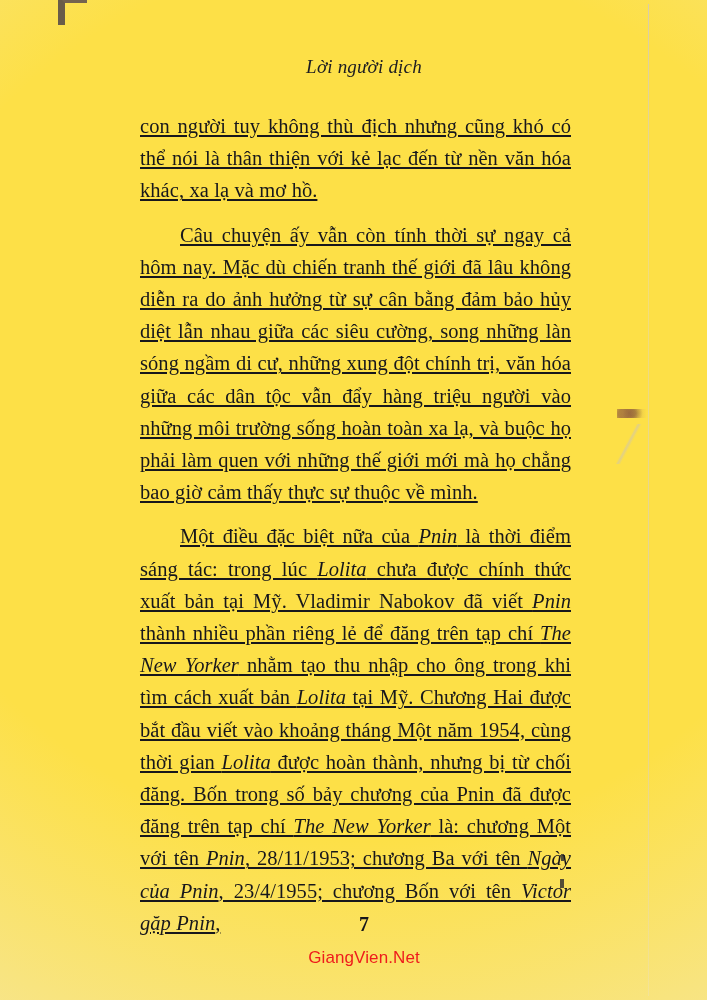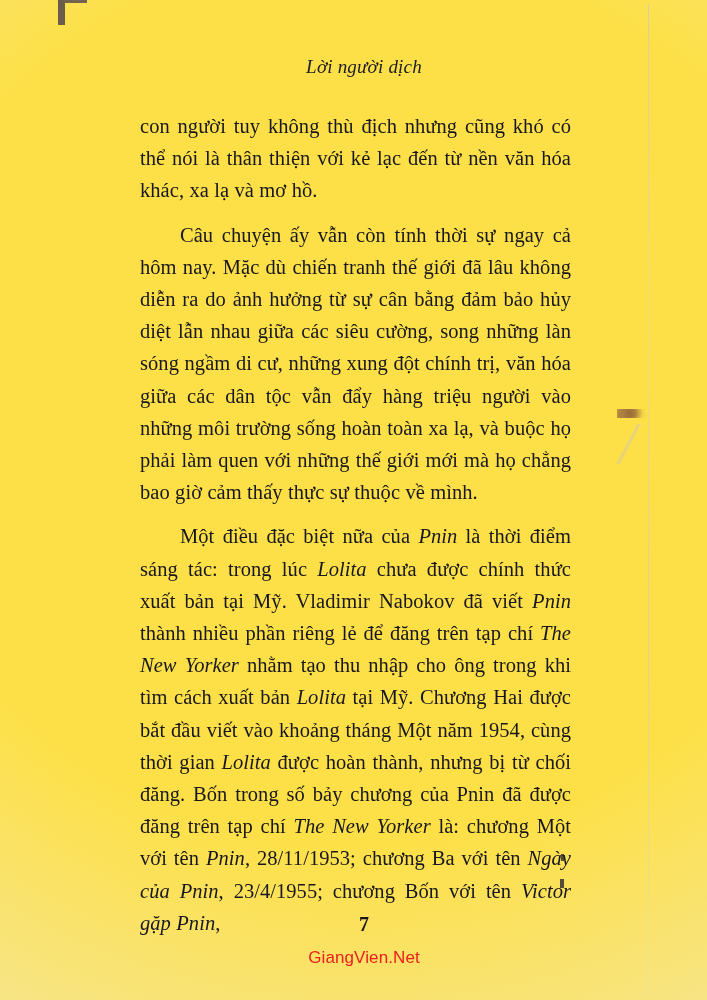--- a/index.html
+++ b/index.html
@@ -107,20 +107,21 @@
 
   .para {
     margin: 0;
     text-align: justify;
     text-align-last: left;
     font-size: 20.5px;
     line-height: 32.2px;
     letter-spacing: 0.05px;
     word-spacing: 0.2px;
     color: #17171c;
+    text-decoration: underline;
   }
   .para + .para {
     margin-top: 12px;
   }
   .para.indent {
     text-indent: 40px;
   }
   .para em {
     font-style: italic;
   }

